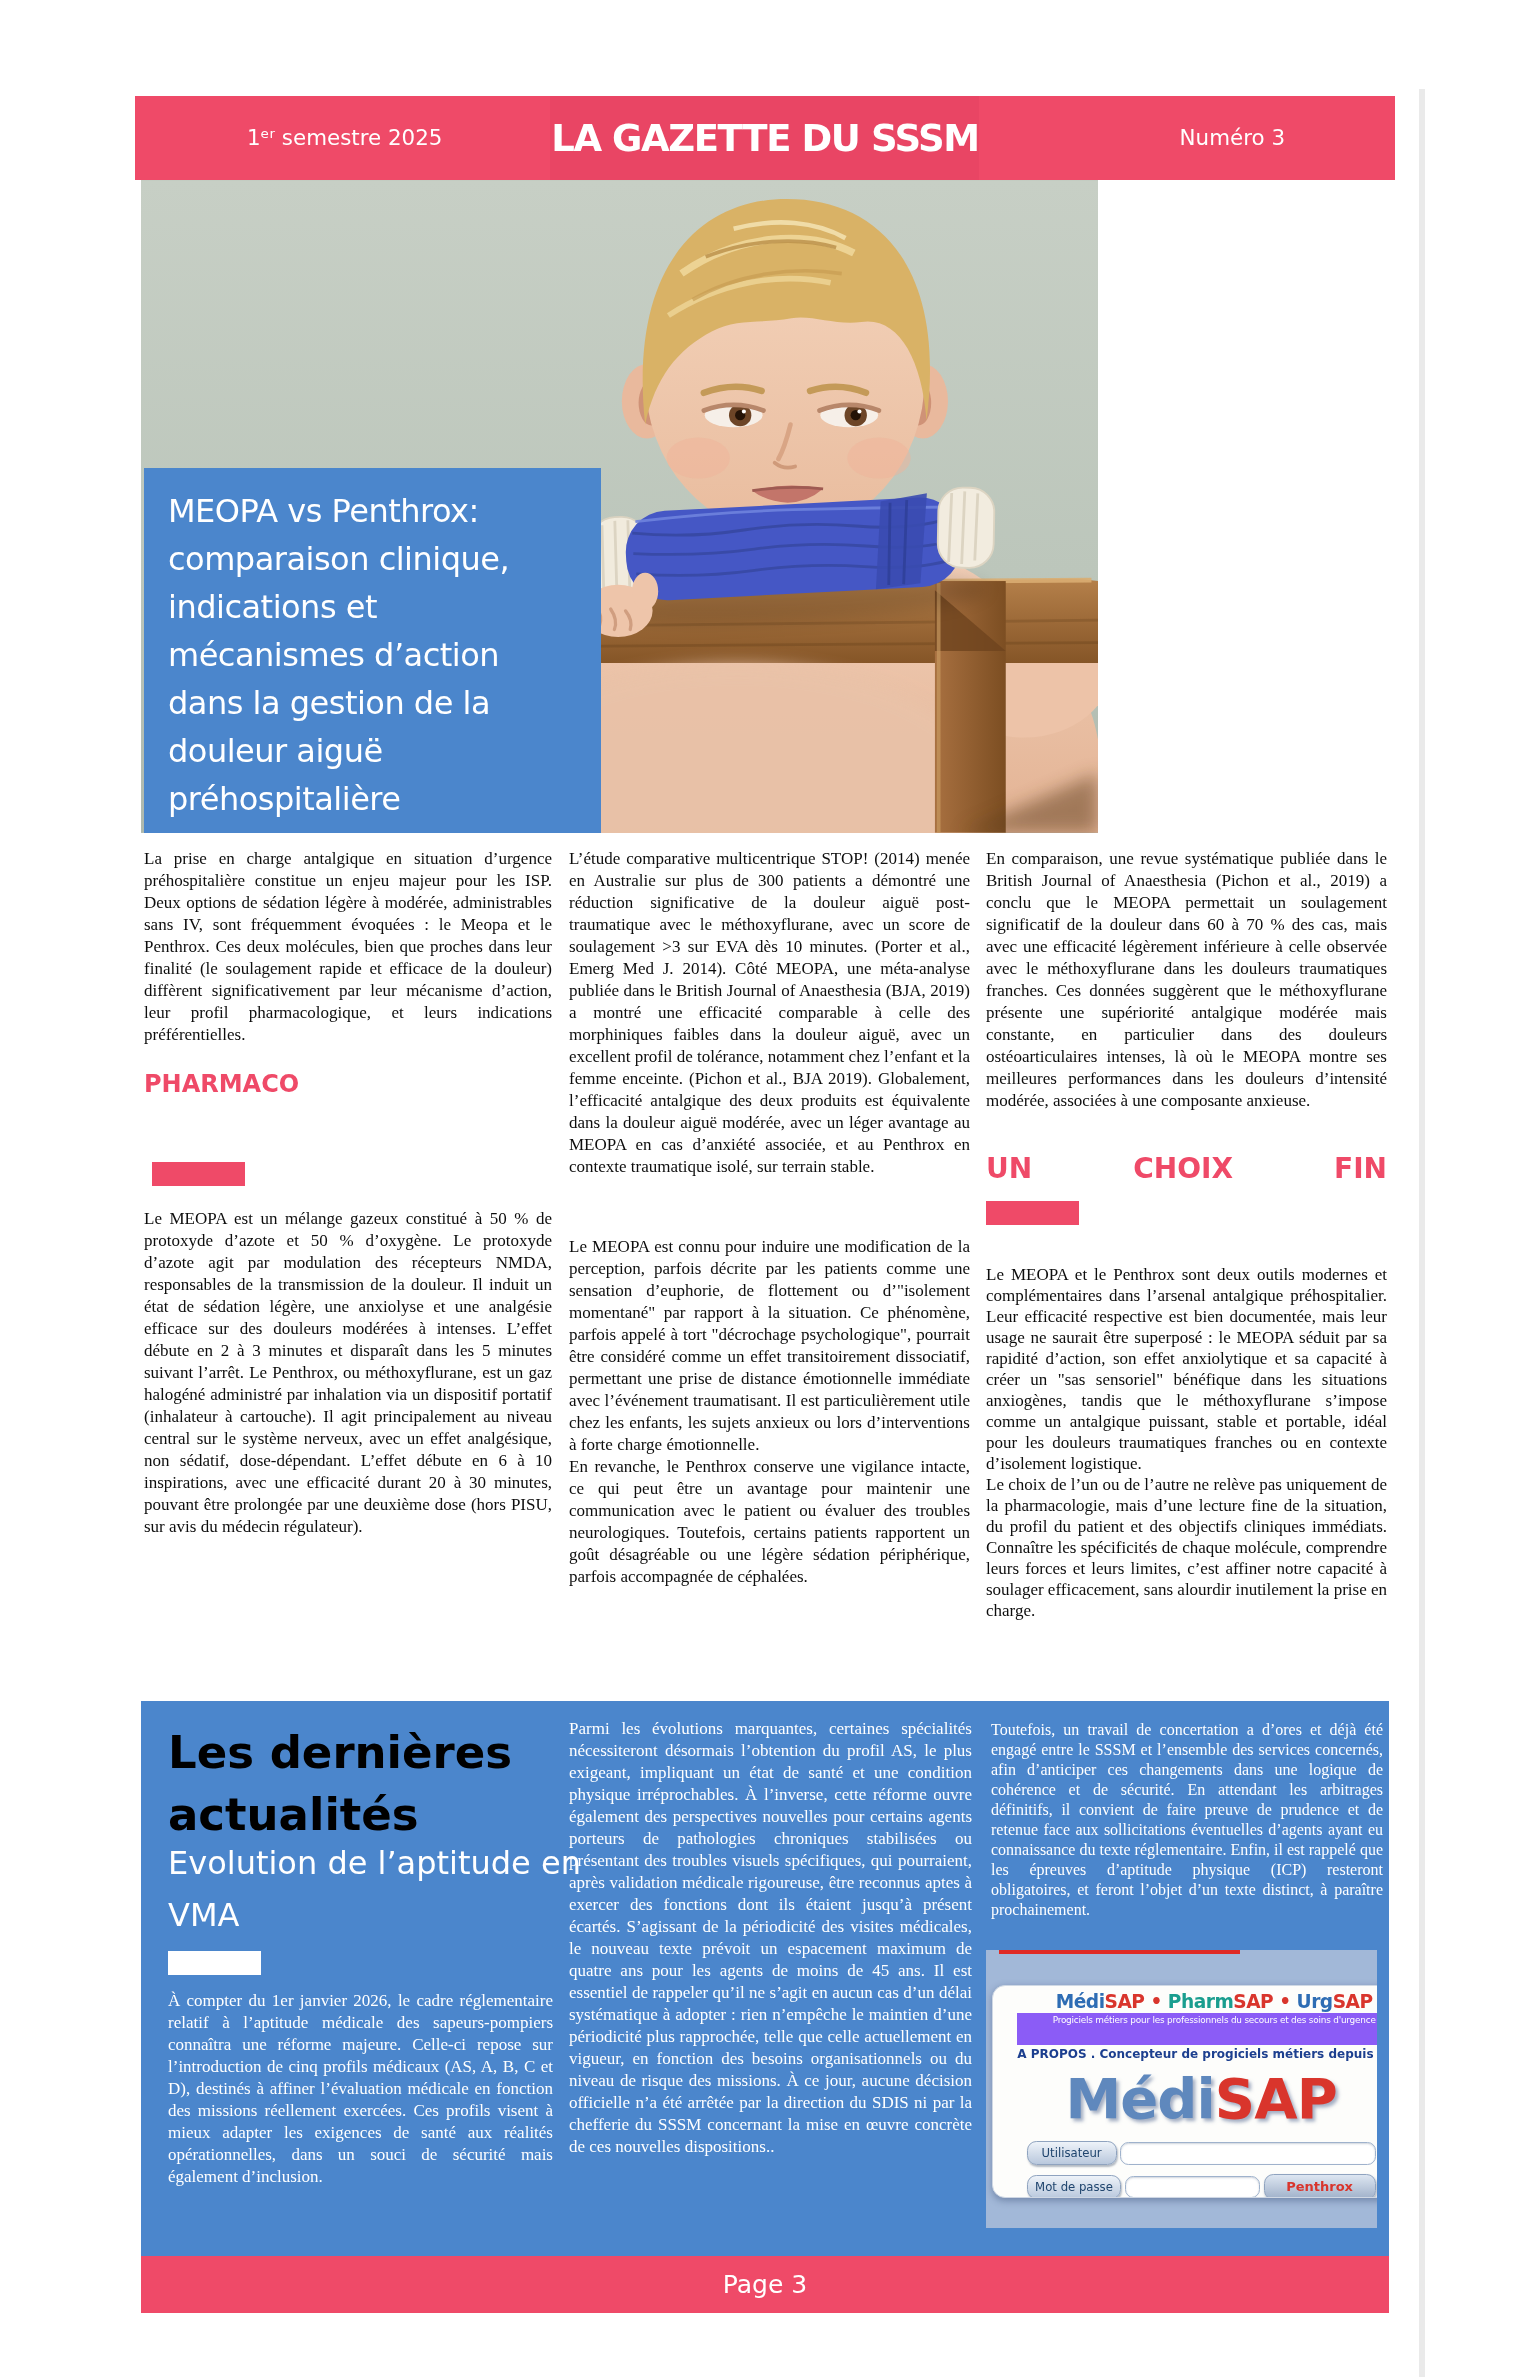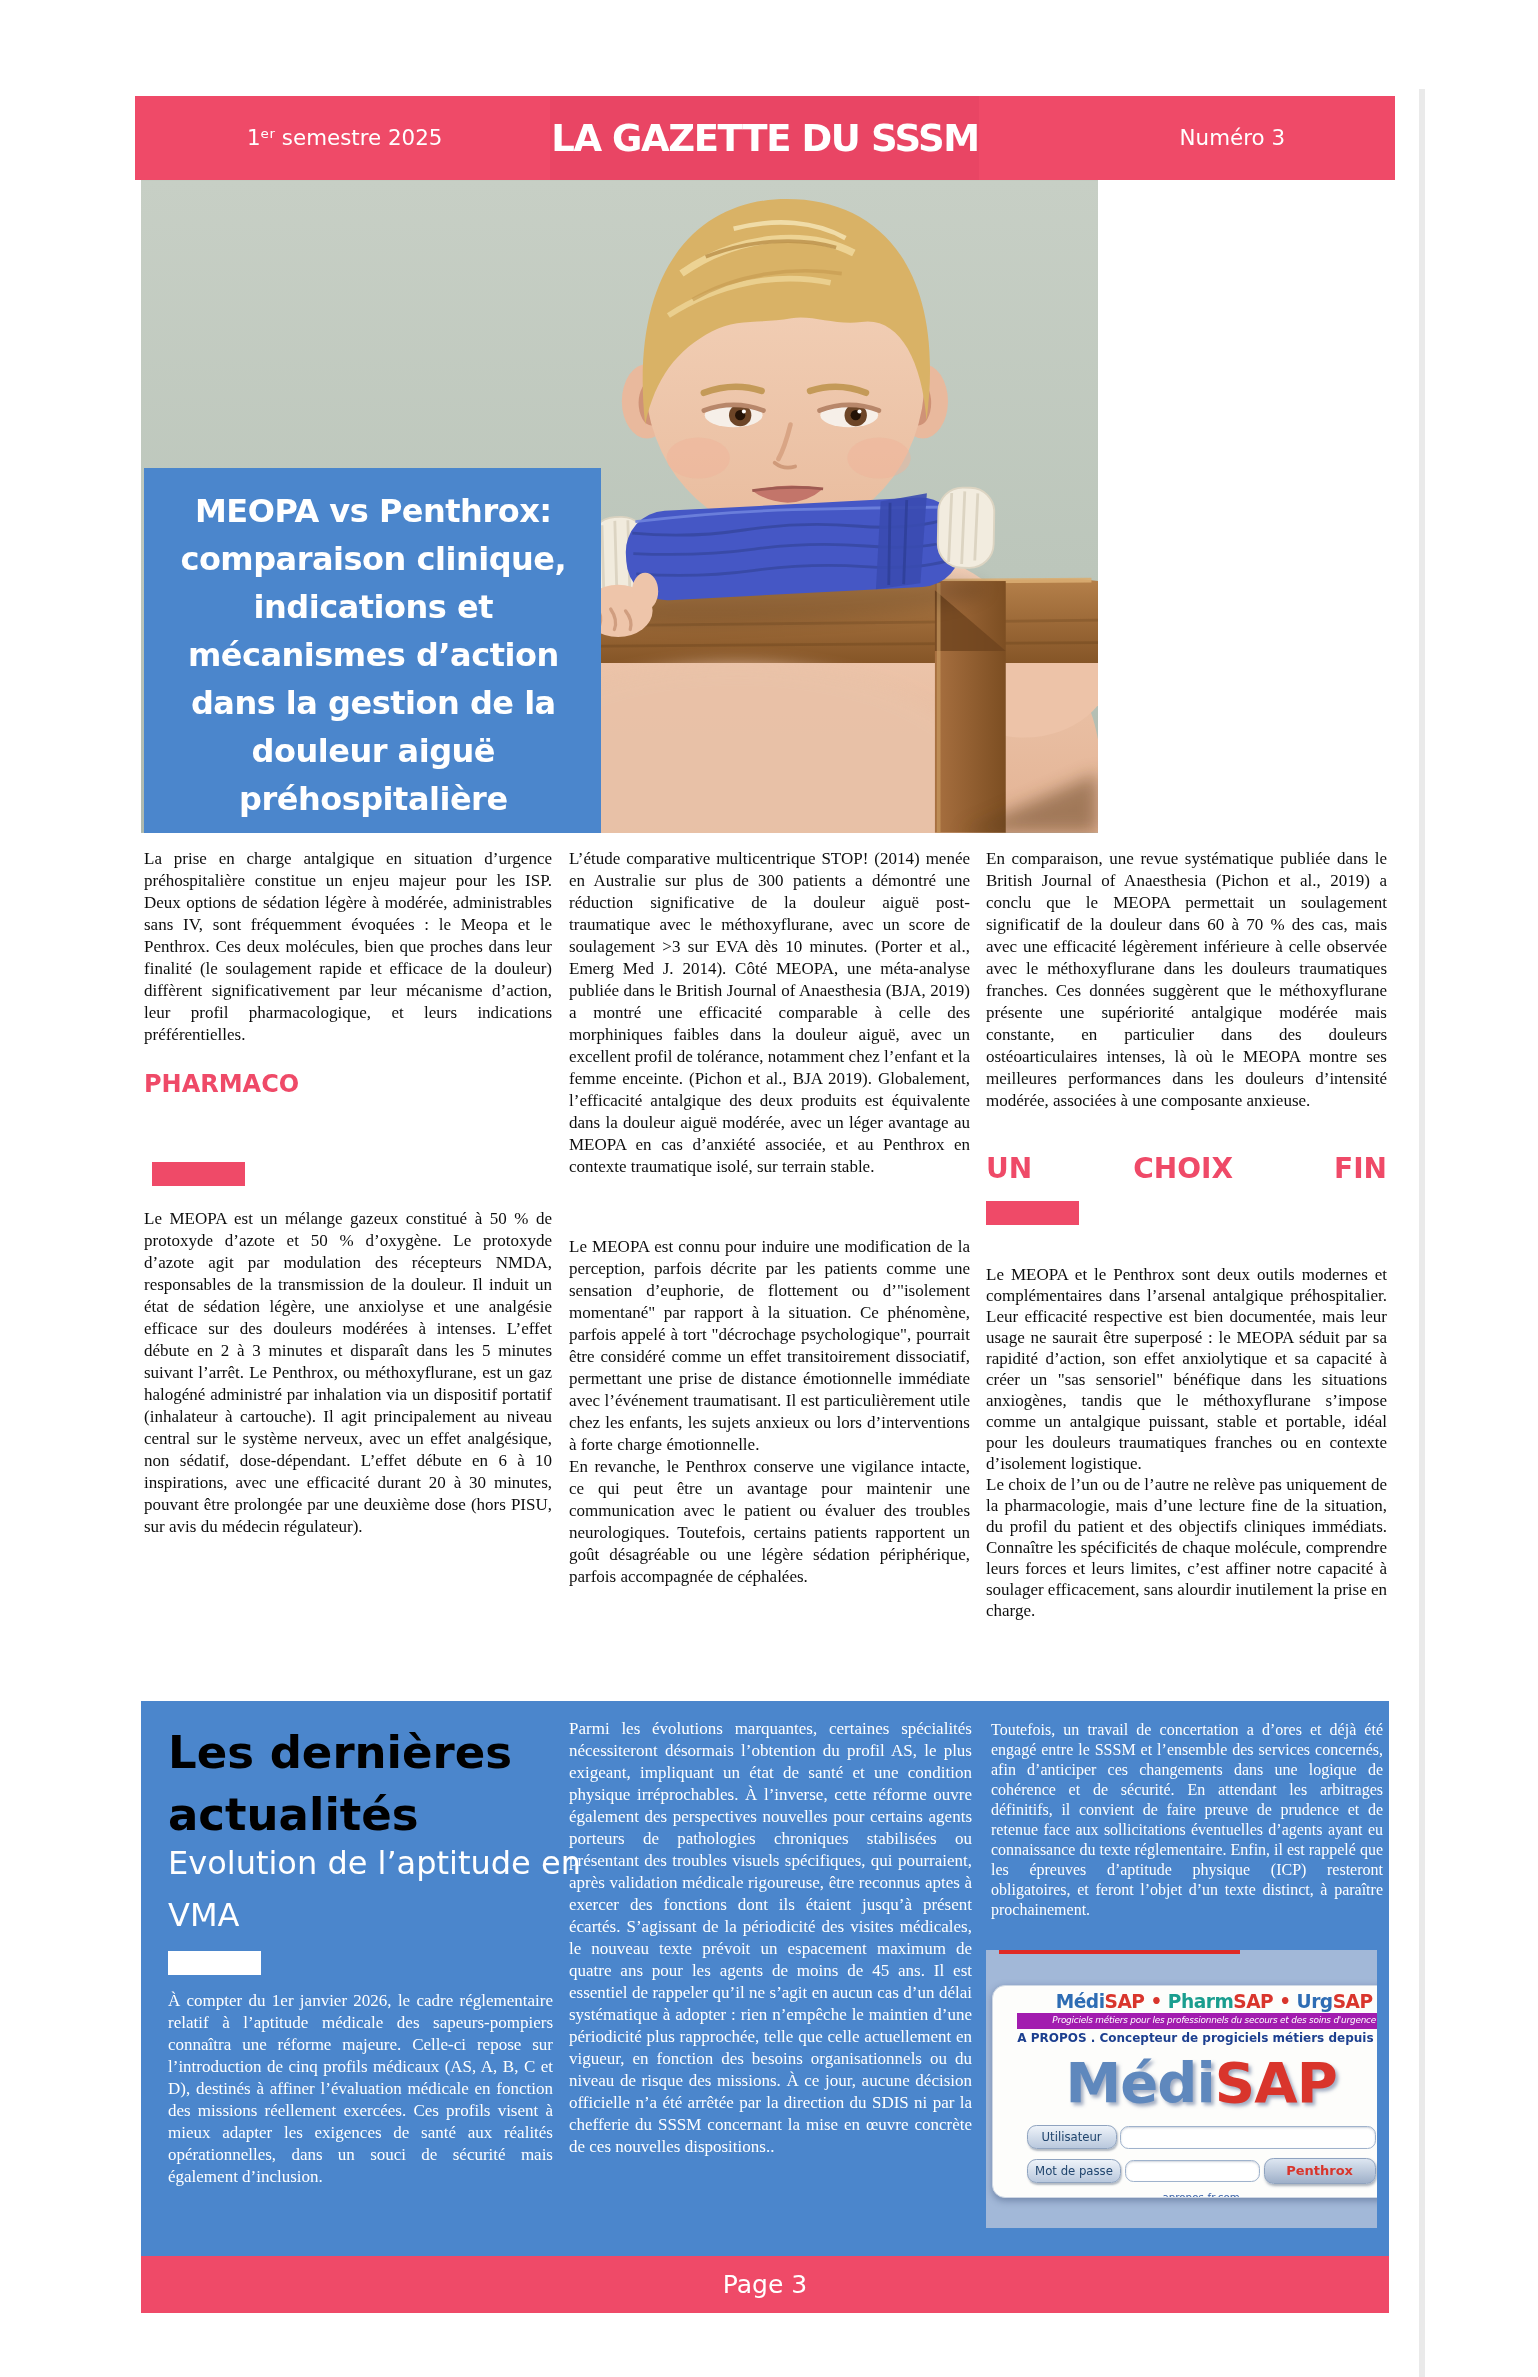--- a/index.html
+++ b/index.html
@@ -19,22 +19,22 @@
   .footerbar{left:141px;top:2256px;width:1248px;height:57px;background:#ef4a68;color:#fff;
              font-family:"DejaVu Sans", sans-serif;font-size:25px;text-align:center;line-height:57px;}
   .page-shadow{left:1419px;top:89px;width:5.6px;height:2288px;background:#d9d9d9;opacity:.55;}
 
   
   .photo{left:141px;top:180px;width:957px;height:653px;overflow:hidden;background:#bcc6bb;}
 
   
   .feature-box{left:144px;top:468px;width:457px;height:365px;background:#4b86cc;box-sizing:border-box;
                padding:18.6px 22.4px 0 24px;}
-  .feature-title{color:#ffffff;font-family:"DejaVu Sans", sans-serif;font-weight:bold;
-                 font-size:32px;line-height:48px;letter-spacing:-0.5px;text-align:center;}
+  .feature-title{color:#ffffff;font-family:"DejaVu Sans", sans-serif;font-weight:normal;
+                 font-size:32px;line-height:48px;letter-spacing:-0.5px;}
 
   
   .serif{font-size:17px;line-height:22px;text-align:justify;overflow:hidden;color:#0d0d0d;}
   .serif p{margin:0;}
   .tight{line-height:21px;}
   .pinkhead{color:#ef4a68;font-family:"DejaVu Sans", sans-serif;font-weight:bold;overflow:hidden;}
   .jall{text-align:justify;text-align-last:justify;}
   .accent{background:#ef4a68;}
   .accent-w{background:#ffffff;}
 
@@ -47,22 +47,22 @@
   
   .medisap{left:986px;top:1950px;width:391px;height:278px;background:#a2b8d8;overflow:hidden;}
   .medisap-redline{position:absolute;left:13px;top:0;width:241px;height:3.7px;background:#e02a25;}
   .medisap-card{position:absolute;left:5.6px;top:35px;width:379px;height:211px;background:#fdfdfb;
                 border:0.9px solid #cfd8e4;border-radius:13px;box-shadow:0 2.8px 7.5px rgba(30,50,90,.35);
                 font-family:"DejaVu Sans", sans-serif;overflow:hidden;padding-left:19px;}
   .ms-head{display:flex;align-items:flex-start;padding:4.7px 5.6px 0 5.6px;}
   .ms-head-right{flex:1;text-align:center;}
   .ms-brands{font-weight:bold;font-size:18.6px;letter-spacing:-0.5px;line-height:22.4px;white-space:nowrap;}
   .ms-blue{color:#2e6db4;} .ms-red{color:#d9352c;} .ms-teal{color:#1a9e8f;}
-  .ms-strip{background:#a21caf;color:#ffffff;font-size:8.9px;line-height:14px;height:16px;
-            white-space:nowrap;overflow:hidden;text-align:center;letter-spacing:-0.2px;font-style:italic;}
+  .ms-strip{background:#8b5cf6;color:#ffffff;font-size:8.9px;line-height:14px;height:32px;
+            white-space:nowrap;overflow:hidden;text-align:center;letter-spacing:-0.2px;}
   .ms-about{color:#1c3f8f;font-weight:bold;font-size:12px;line-height:18.6px;white-space:nowrap;}
   .ms-logo{text-align:center;font-weight:bold;font-size:56px;line-height:69px;letter-spacing:-0.9px;
            text-shadow:2.8px 2.8px 3.7px rgba(90,110,150,.55);}
   .ms-logo .ms-l1{color:#5f88bd;} .ms-logo .ms-l2{color:#d9352c;}
   .ms-row{display:flex;align-items:center;margin:8.4px 15px 0 15px;gap:3.7px;}
   .ms-label{background:linear-gradient(#eef3f9,#b9c8dd);border:0.9px solid #8fa3bf;border-radius:9.3px;
             color:#20456e;font-weight:normal;font-size:11.7px;height:22.4px;line-height:22.4px;
             padding:0 7.5px;min-width:73px;text-align:center;box-shadow:0.9px 1.9px 1.9px rgba(40,60,90,.35);}
   .ms-input{background:#ffffff;border:0.9px solid #9fb2cc;border-radius:8.4px;height:20.5px;flex:1;
             box-shadow:inset 0 0.9px 1.9px rgba(60,80,110,.25);}

